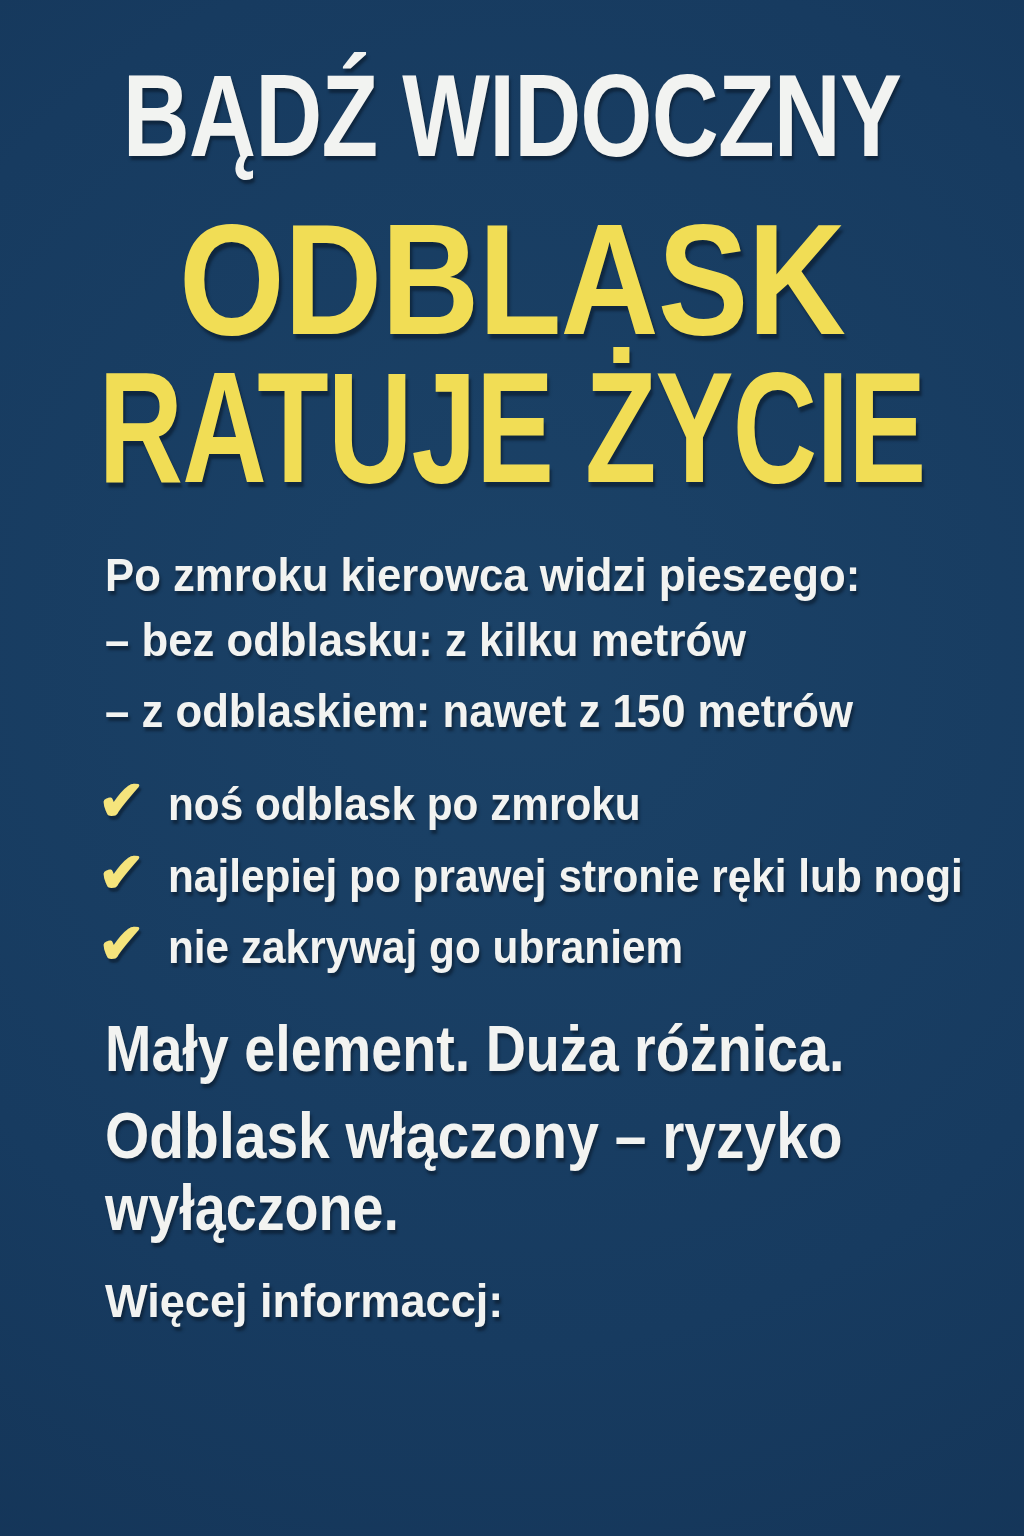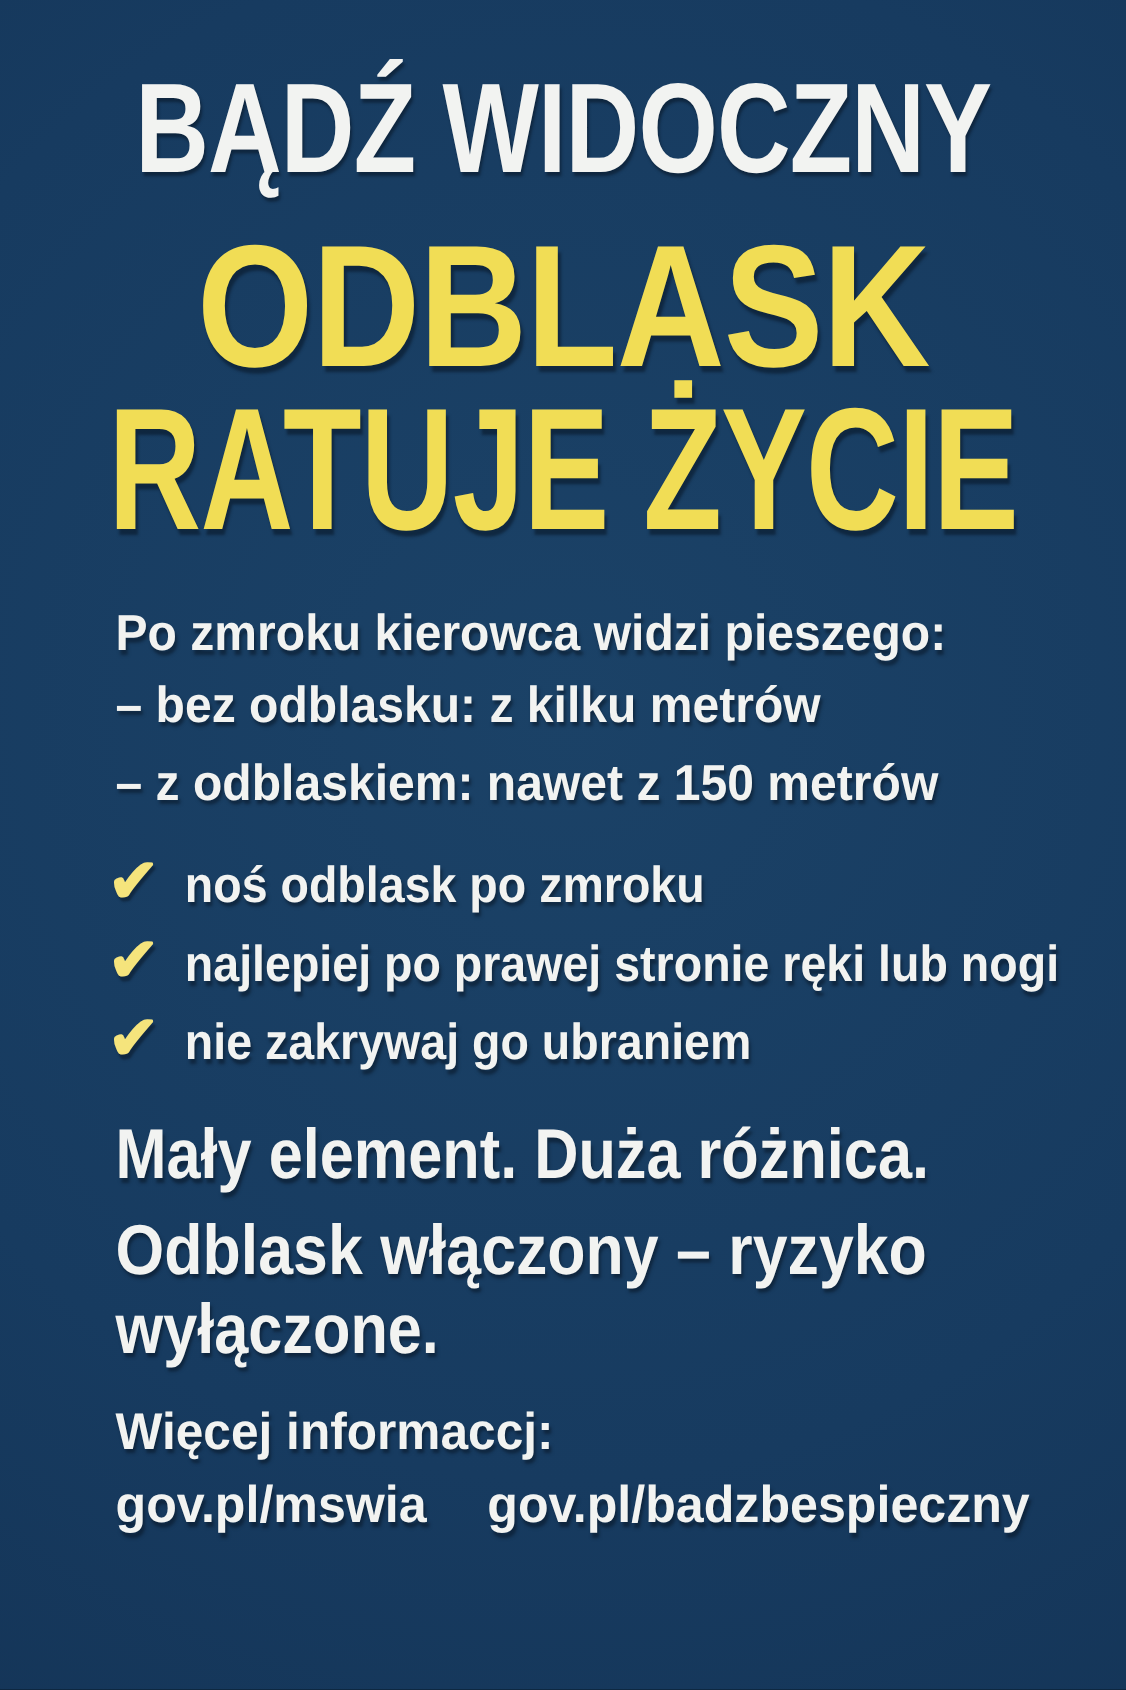--- a/index.html
+++ b/index.html
@@ -130,18 +130,14 @@
   </div>
 
   <div class="line left-line white slogan slogan-1" style="--sx:0.87">Mały element. Duża różnica.</div>
 
   <div class="line left-line white slogan slogan-2" style="--sx:0.89">Odblask włączony – ryzyko</div>
 
   <div class="line left-line white slogan slogan-3" style="--sx:0.87">wyłączone.</div>
 
   <div class="line left-line white footer-text footer-label" style="--sx:0.96">Więcej informaccj:</div>
 
-  <div class="links-row">
-    <span class="link white">gov.pl/mswia</span>
-    <span class="link white">gov.pl/badzbespieczny</span>
-  </div>
 
 </div>
 
 </body></html>

